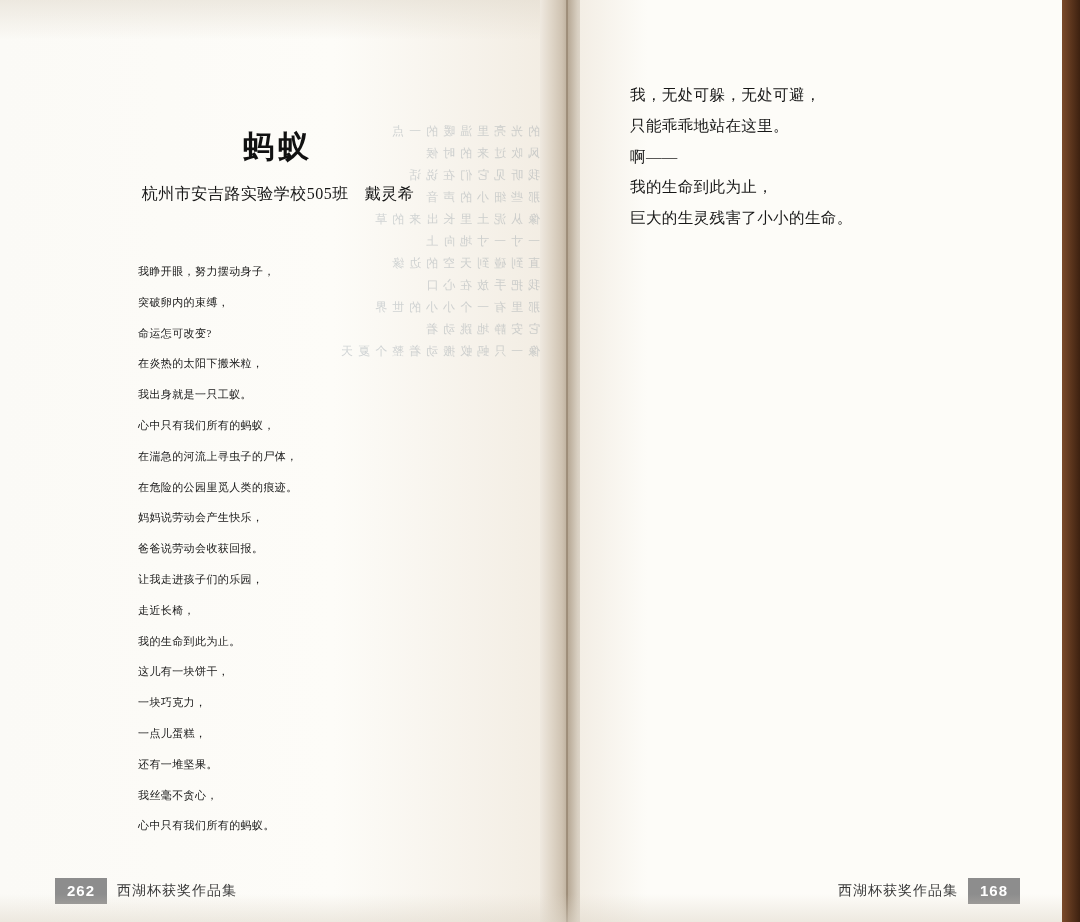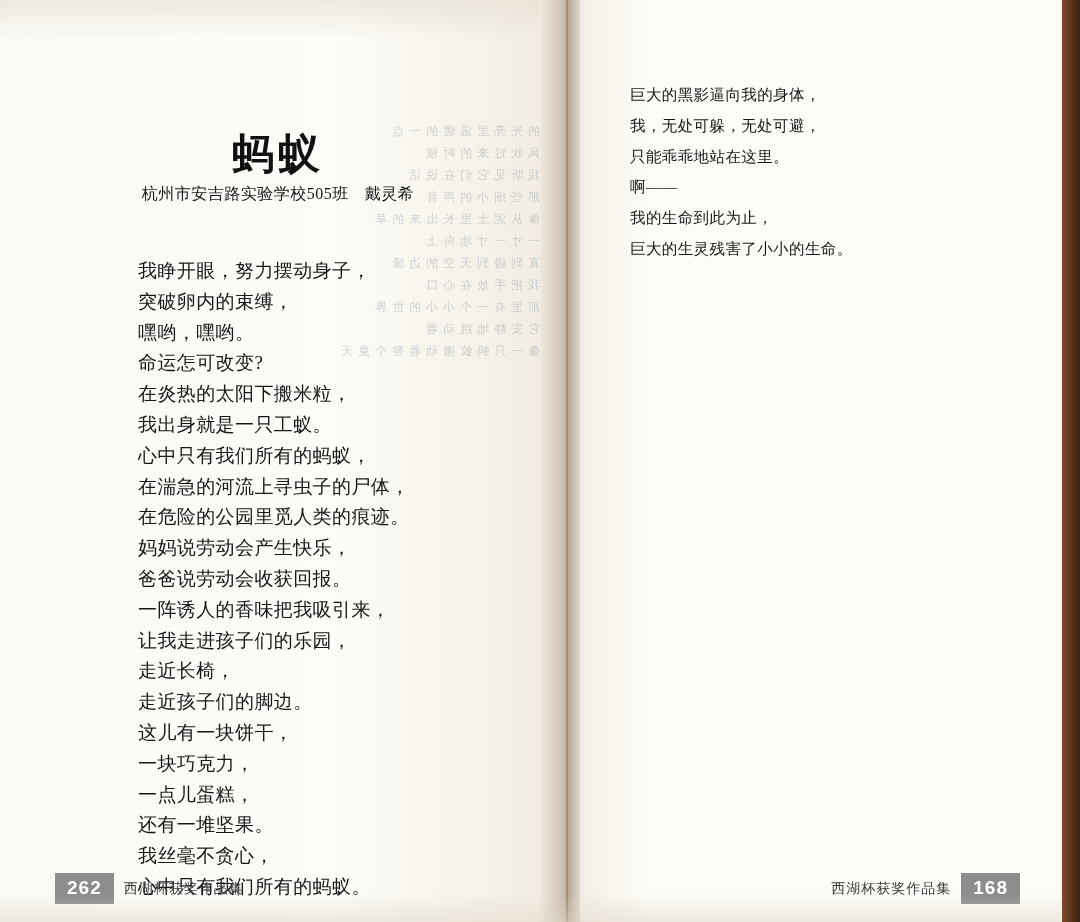--- a/index.html
+++ b/index.html
@@ -90,21 +90,21 @@
     transform: scaleX(-1);
   }
 
   
   .poem-title {
     position: absolute;
     top: 126px;
     left: 0;
     width: 556px;
     text-align: center;
-    font-size: 42px;
+    font-size: 31px;
     font-weight: bold;
     letter-spacing: 4px;
     font-family: Liberation Sans, sans-serif;
     color: #111;
   }
   .byline {
     position: absolute;
     top: 184px;
     left: 0;
     width: 556px;
@@ -116,21 +116,21 @@
   .byline .author {
     margin-left: 16px;
   }
   .poem-body {
     position: absolute;
     top: 256px;
     left: 138px;
     width: 400px;
   }
   .poem-body .line {
-    font-size: 19px;
+    font-size: 11px;
     line-height: 30.8px;
     letter-spacing: 0.4px;
     color: #171717;
     white-space: pre;
   }
 
   
   .poem-cont {
     position: absolute;
     top: 80px;
@@ -149,21 +149,21 @@
   .footer-left {
     position: absolute;
     bottom: 18px;
     left: 55px;
     display: flex;
     align-items: center;
   }
   .pnum-box {
     background: #8d8d8d;
     color: #ffffff;
-    font-size: 19px;
+    font-size: 15px;
     font-weight: bold;
     padding: 4px 12px 5px 12px;
     letter-spacing: 1px;
     font-family: "Liberation Sans", sans-serif;
   }
   .footer-left .series {
     margin-left: 10px;
     font-size: 14px;
     color: #3a3a3a;
     letter-spacing: 1px;
@@ -218,33 +218,31 @@
 
     <div class="poem-title">蚂蚁</div>
 
     <div class="byline">
       <span>杭州市安吉路实验学校505班</span><span class="author">戴灵希</span>
     </div>
 
     <div class="poem-body">
       <div class="line">我睁开眼，努力摆动身子，</div>
       <div class="line">突破卵内的束缚，</div>
-      <div class="line">嘿哟，嘿哟。</div>
       <div class="line">命运怎可改变?</div>
       <div class="line">在炎热的太阳下搬米粒，</div>
       <div class="line">我出身就是一只工蚁。</div>
       <div class="line">心中只有我们所有的蚂蚁，</div>
       <div class="line">在湍急的河流上寻虫子的尸体，</div>
       <div class="line">在危险的公园里觅人类的痕迹。</div>
       <div class="line">妈妈说劳动会产生快乐，</div>
       <div class="line">爸爸说劳动会收获回报。</div>
-      <div class="line">一阵诱人的香味把我吸引来，</div>
       <div class="line">让我走进孩子们的乐园，</div>
       <div class="line">走近长椅，</div>
-      <div class="line">走近孩子们的脚边。</div>
+      <div class="line">我的生命到此为止。</div>
       <div class="line">这儿有一块饼干，</div>
       <div class="line">一块巧克力，</div>
       <div class="line">一点儿蛋糕，</div>
       <div class="line">还有一堆坚果。</div>
       <div class="line">我丝毫不贪心，</div>
       <div class="line">心中只有我们所有的蚂蚁。</div>
 
     </div>
 
     <div class="footer-left">
@@ -255,21 +253,20 @@
 
   <div class="gutter"></div>
   <div class="gutter-line"></div>
 
   <div class="page page-right">
     
     
   </div>
 
   <div class="poem-cont">
-    <div class="line">巨大的黑影逼向我的身体，</div>
     <div class="line">我，无处可躲，无处可避，</div>
     <div class="line">只能乖乖地站在这里。</div>
     <div class="line">啊——</div>
     <div class="line">我的生命到此为止，</div>
     <div class="line">巨大的生灵残害了小小的生命。</div>
   </div>
 
   <div class="footer-right">
     <span class="series">西湖杯获奖作品集</span>
     <span class="pnum-box">168</span>

